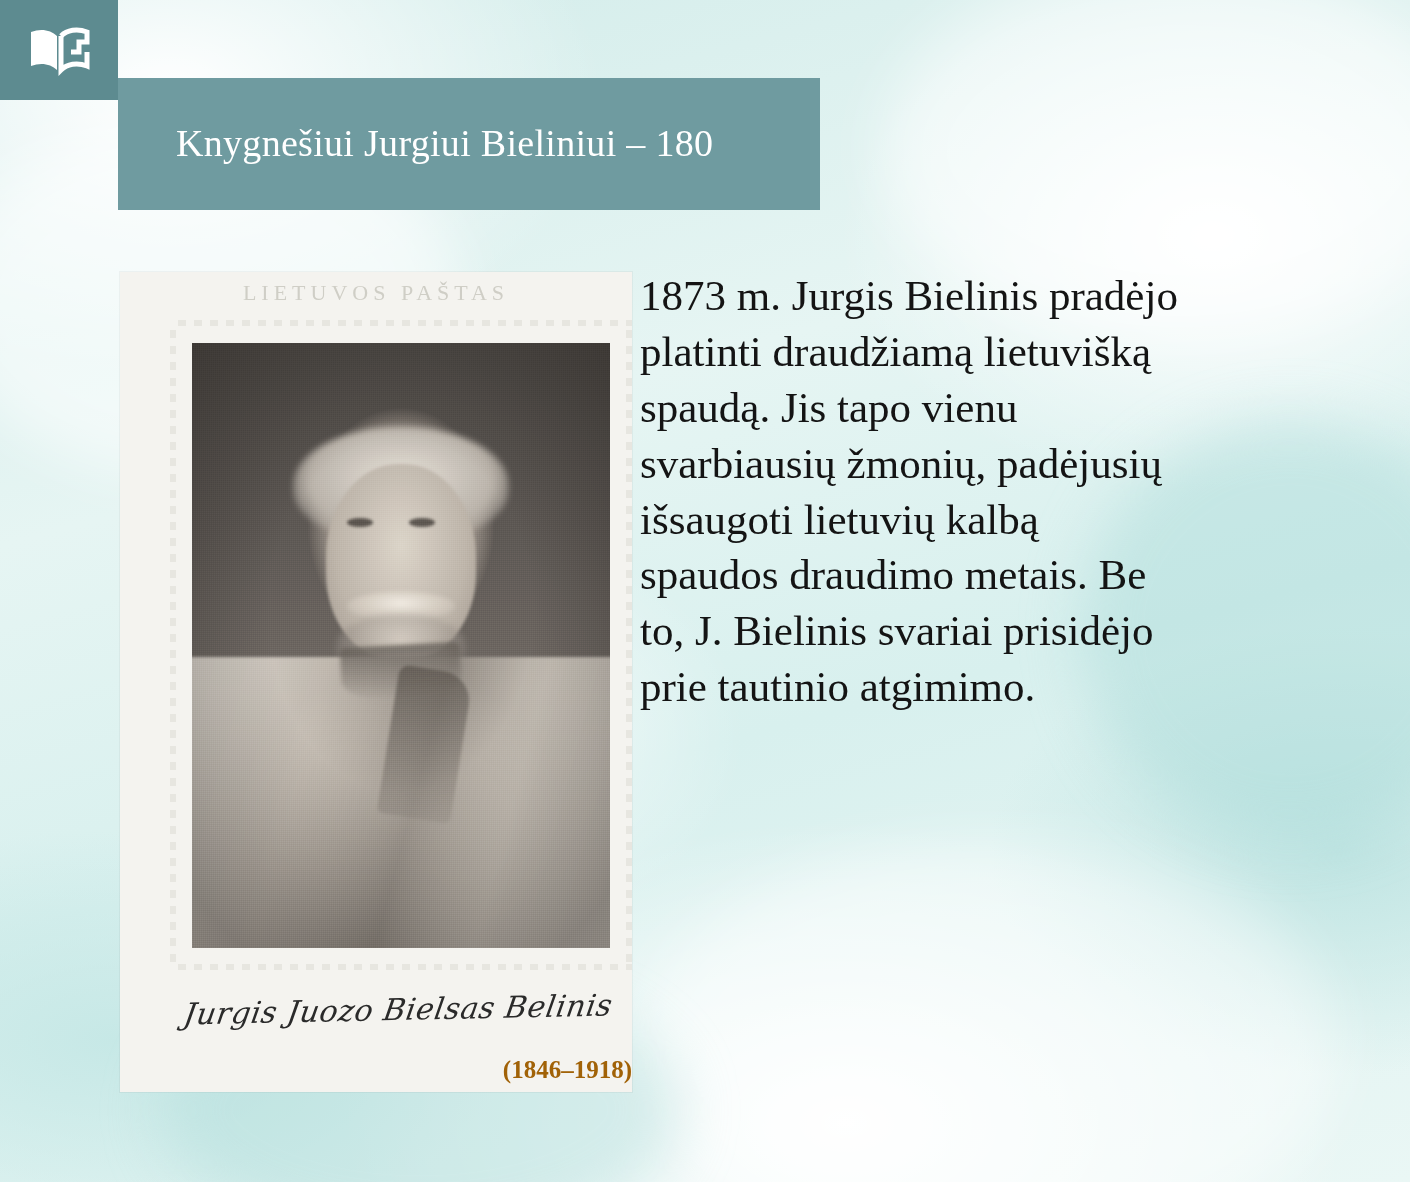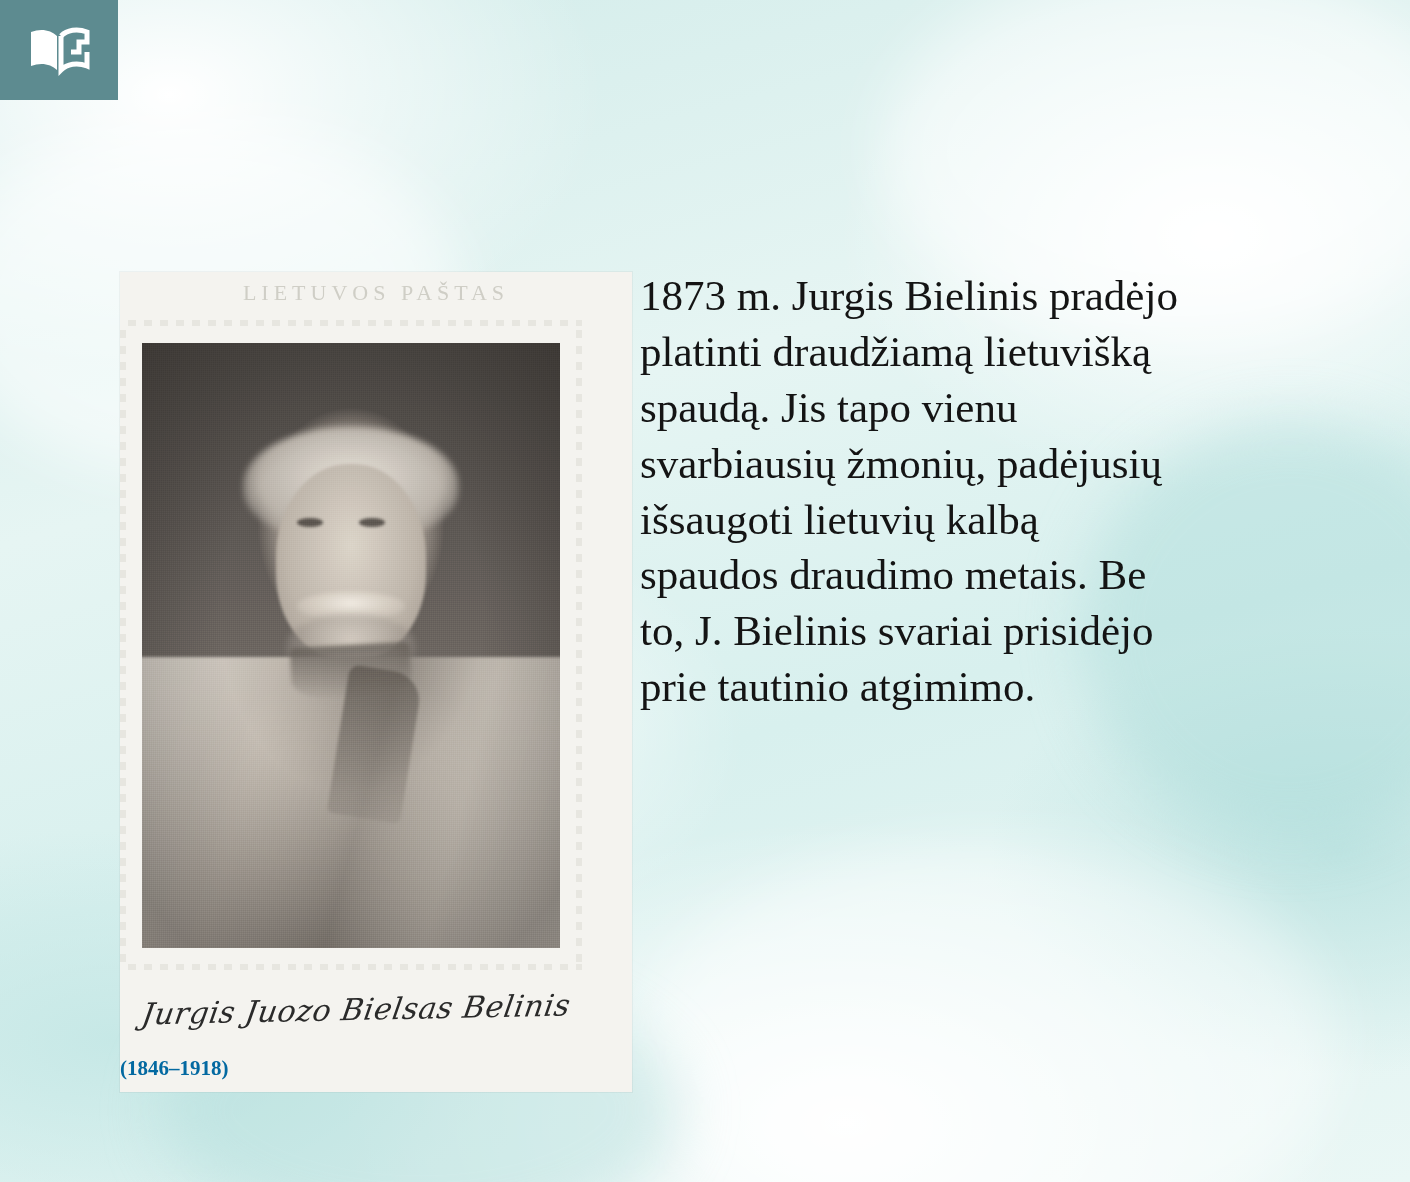--- a/index.html
+++ b/index.html
@@ -80,21 +80,21 @@
   .photo-card {
     position: absolute;
     left: 120px;
     top: 272px;
     width: 512px;
     height: 820px;
     background: #f4f3ef;
     box-shadow: 0 0 0 1px rgba(0,0,0,0.04);
     display: flex;
     flex-direction: column;
-    align-items: flex-start;
+    align-items: flex-end;
     z-index: 2;
   }
   .stamp-top-text {
     position: absolute;
     top: 8px;
     left: 0;
     width: 100%;
     text-align: center;
     font-size: 22px;
     letter-spacing: 5px;
@@ -241,23 +241,23 @@
     font-style: italic;
     font-size: 30px;
     color: #2a2a2a;
     transform: skewX(-10deg) rotate(-1.2deg);
     letter-spacing: 0.5px;
     white-space: nowrap;
     overflow: hidden;
   }
   .dates {
     margin-top: 12px;
-    font-size: 21px;
+    font-size: 25px;
     font-weight: bold;
-    color: #0369a1;
+    color: #a16207;
     font-family: "Liberation Serif", serif;
   }
 
   
   .body-text {
     position: absolute;
     left: 640px;
     top: 268px;
     width: 540px;
     font-size: 43px;
@@ -281,20 +281,23 @@
   <div class="logo-block">
     <span class="logo-icon">
       <svg width="64" height="56" viewBox="0 0 64 56" fill="none" xmlns="http://www.w3.org/2000/svg">
         <path d="M4 10 C14 6, 24 8, 30 14 L30 48 C24 42, 14 40, 4 44 Z" fill="#ffffff"></path>
         <path d="M34 14 C40 8, 50 6, 60 10 L60 20 L52 20 L52 30 L44 30" fill="none" stroke="#ffffff" stroke-width="5" stroke-linejoin="miter"></path>
         <path d="M34 14 L34 48 C40 42, 50 40, 60 44 L60 30" fill="none" stroke="#ffffff" stroke-width="5"></path>
       </svg>
     </span>
   </div>
 
+  <div class="title-bar">
+    <div class="title-text">Knygnešiui Jurgiui Bieliniui – 180</div>
+  </div>
 
   <div class="photo-card">
     <div class="stamp-top-text">LIETUVOS PAŠTAS</div>
 
     <div class="stamp-frame">
       <div class="photo-inner">
         <div class="portrait">
           <div class="hair"></div>
           <div class="face"></div>
           <div class="eye l"></div>

